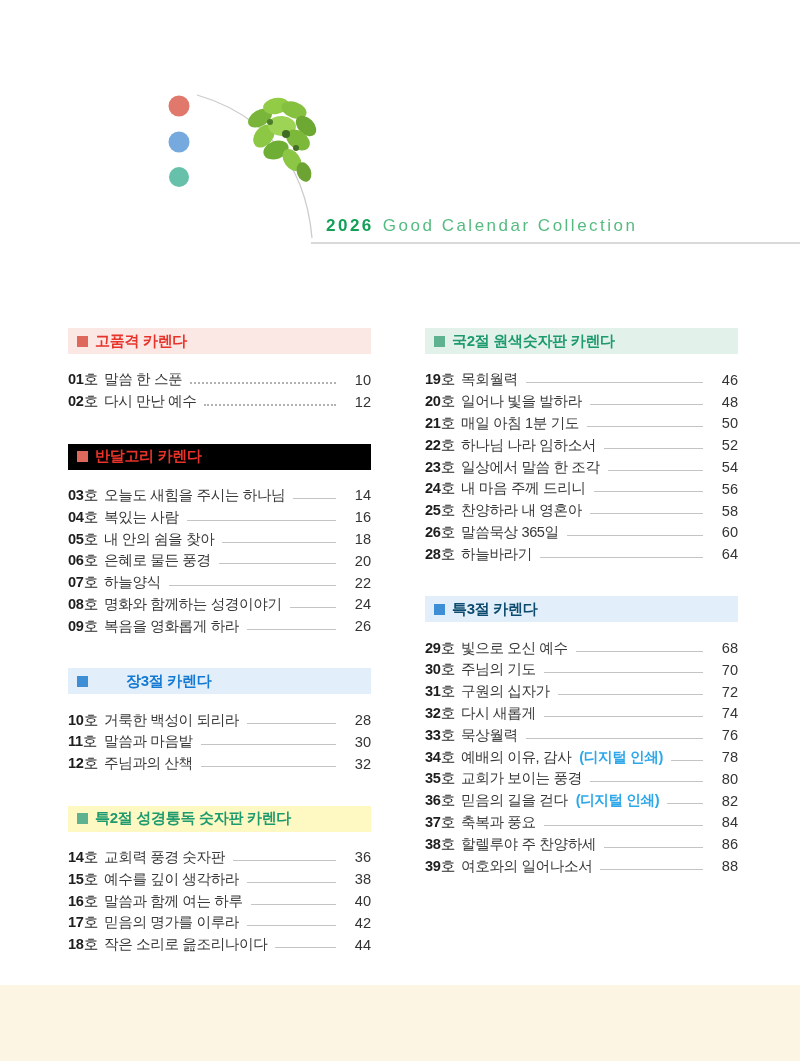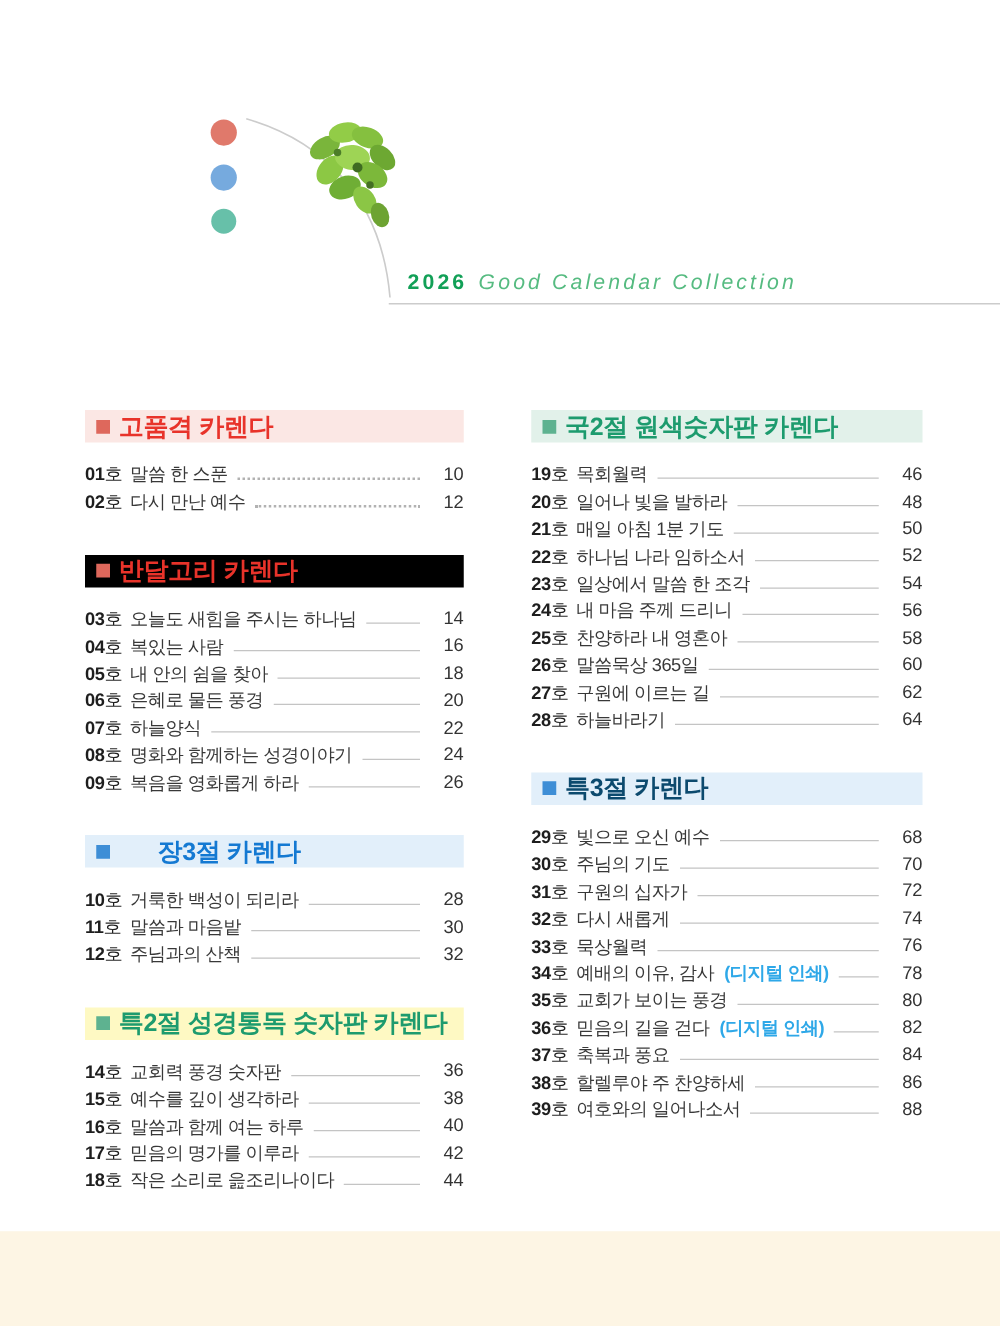--- a/index.html
+++ b/index.html
@@ -6,32 +6,32 @@
   body{width:800px;height:1061px;font-family:"Liberation Sans","DejaVu Sans",sans-serif;}
   .page{position:relative;width:800px;height:1061px;background:#ffffff;overflow:hidden;}
 
   
   .deco-svg{position:absolute;left:0;top:0;width:800px;height:280px;}
   .page-title{position:absolute;left:72px;top:199px;font-size:45px;line-height:1;color:#2d2d2d;letter-spacing:3px;white-space:nowrap;}
   .page-title .t-first{font-weight:800;}
   .page-title .t-rest{font-weight:300;}
   .subtitle{position:absolute;left:326px;top:216px;font-size:17px;letter-spacing:2.5px;white-space:nowrap;}
   .subtitle .yr{font-weight:700;margin-right:9px;}
-  .subtitle .rest{font-weight:500;font-style:italic;}
+  .subtitle .rest{font-weight:500;}
 
   
   .columns{position:absolute;left:68px;top:328px;width:670px;display:flex;gap:54px;}
   .col{display:block;}
   .col.left{width:303px;}
   .col.right{width:313px;}
 
   .sec-header{height:26px;display:flex;align-items:center;padding-left:9px;margin-top:31px;}
   .toc-section:first-child .sec-header{margin-top:0;}
   .sec-bullet{width:11px;height:11px;flex:none;display:inline-block;}
-  .sec-title{font-size:20px;font-weight:700;margin-left:7px;letter-spacing:-0.3px;}
+  .sec-title{font-size:15px;font-weight:700;margin-left:7px;letter-spacing:-0.3px;}
 
   .rows{margin-top:15px;}
   .row{display:flex;align-items:center;height:21.8px;font-size:14.6px;}
   .num{flex:none;width:36px;color:#1e1e1e;letter-spacing:-0.3px;}
   .num b{font-weight:800;}
   .label{flex:none;color:#383838;font-weight:500;letter-spacing:-0.4px;padding-right:8px;white-space:nowrap;}
   .note{flex:none;font-weight:700;letter-spacing:-0.4px;padding-right:8px;white-space:nowrap;}
   .leader{flex:1;height:0;transform:translateY(3px);margin-right:9px;min-width:10px;}
   .leader.dotted{border-bottom:2px dotted #b2b2b2;}
   .leader.solid{border-bottom:1px solid #c4c4c4;}
@@ -261,26 +261,20 @@
               <span class="leader solid"></span>
               <span class="pagenum">58</span>
             </div>
             <div class="row">
               <span class="num"><b>26</b>호</span>
               <span class="label">말씀묵상 365일</span>
               <span class="leader solid"></span>
               <span class="pagenum">60</span>
             </div>
             <div class="row">
-              <span class="num"><b>27</b>호</span>
-              <span class="label">구원에 이르는 길</span>
-              <span class="leader solid"></span>
-              <span class="pagenum">62</span>
-            </div>
-            <div class="row">
               <span class="num"><b>28</b>호</span>
               <span class="label">하늘바라기</span>
               <span class="leader solid"></span>
               <span class="pagenum">64</span>
             </div>
           </div>
         </section>
         <section class="toc-section">
           <div class="sec-header" style="background: rgb(226, 239, 250);">
             <span class="sec-bullet" style="background: rgb(62, 142, 214);"></span>

